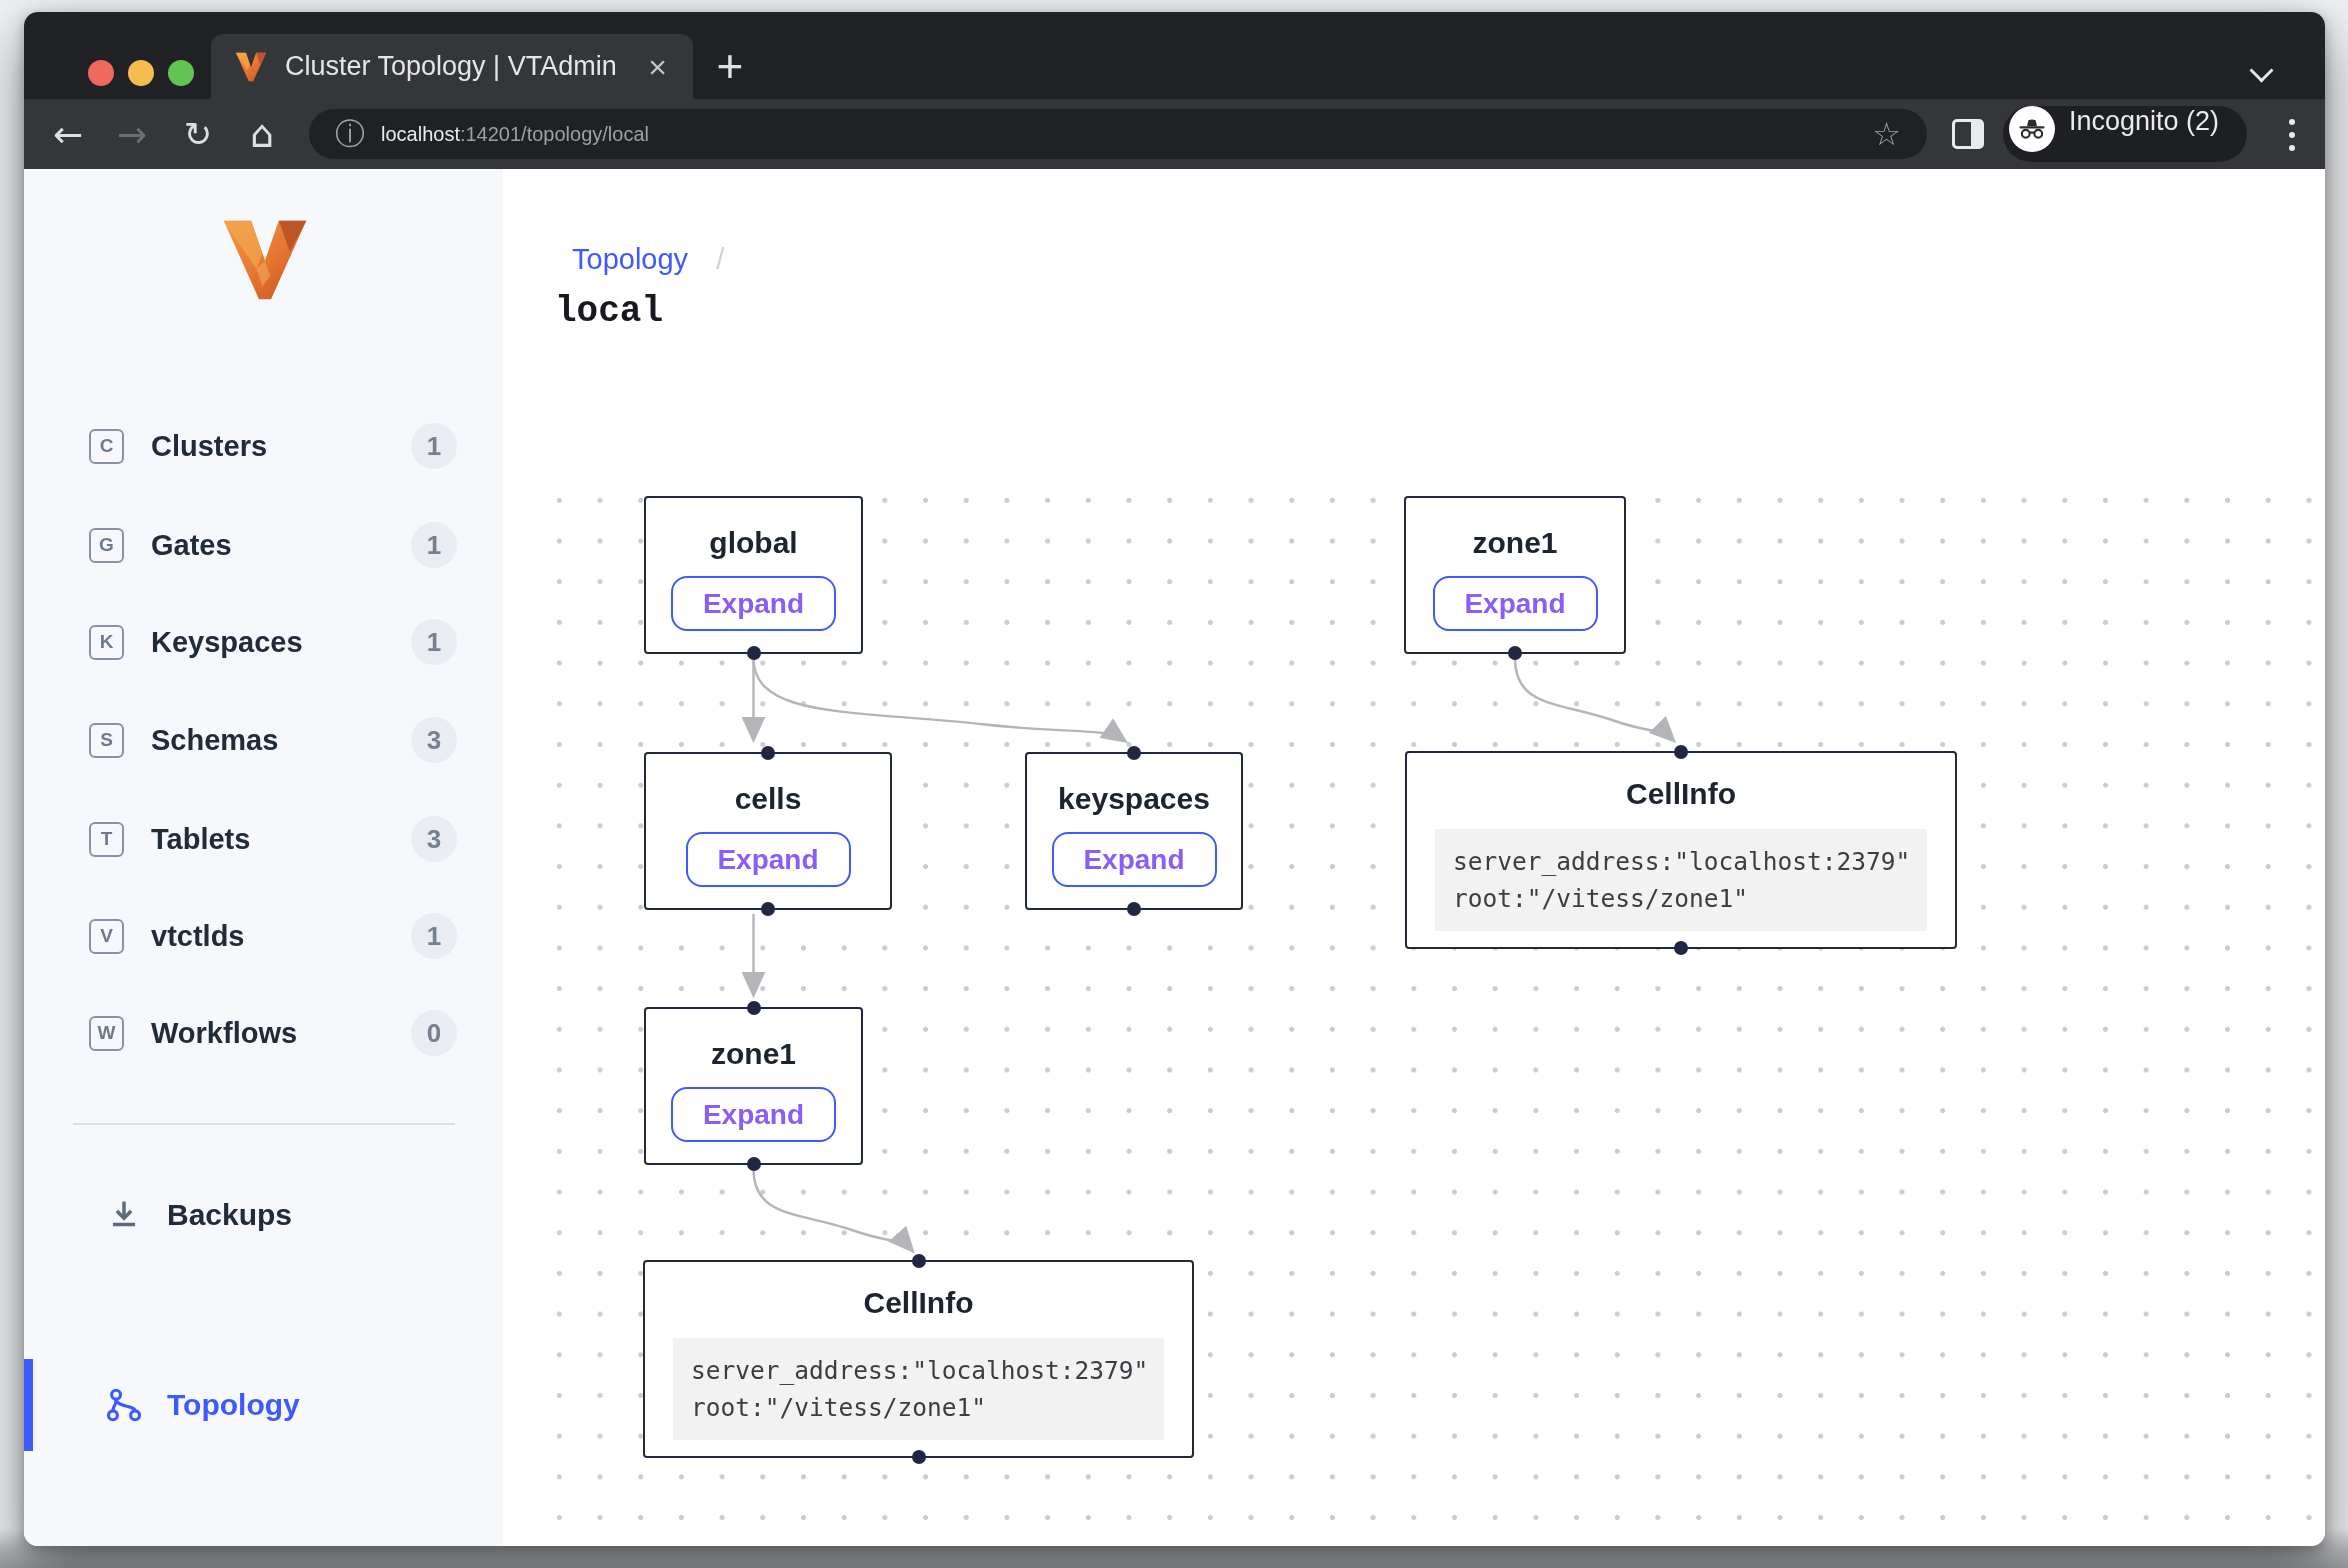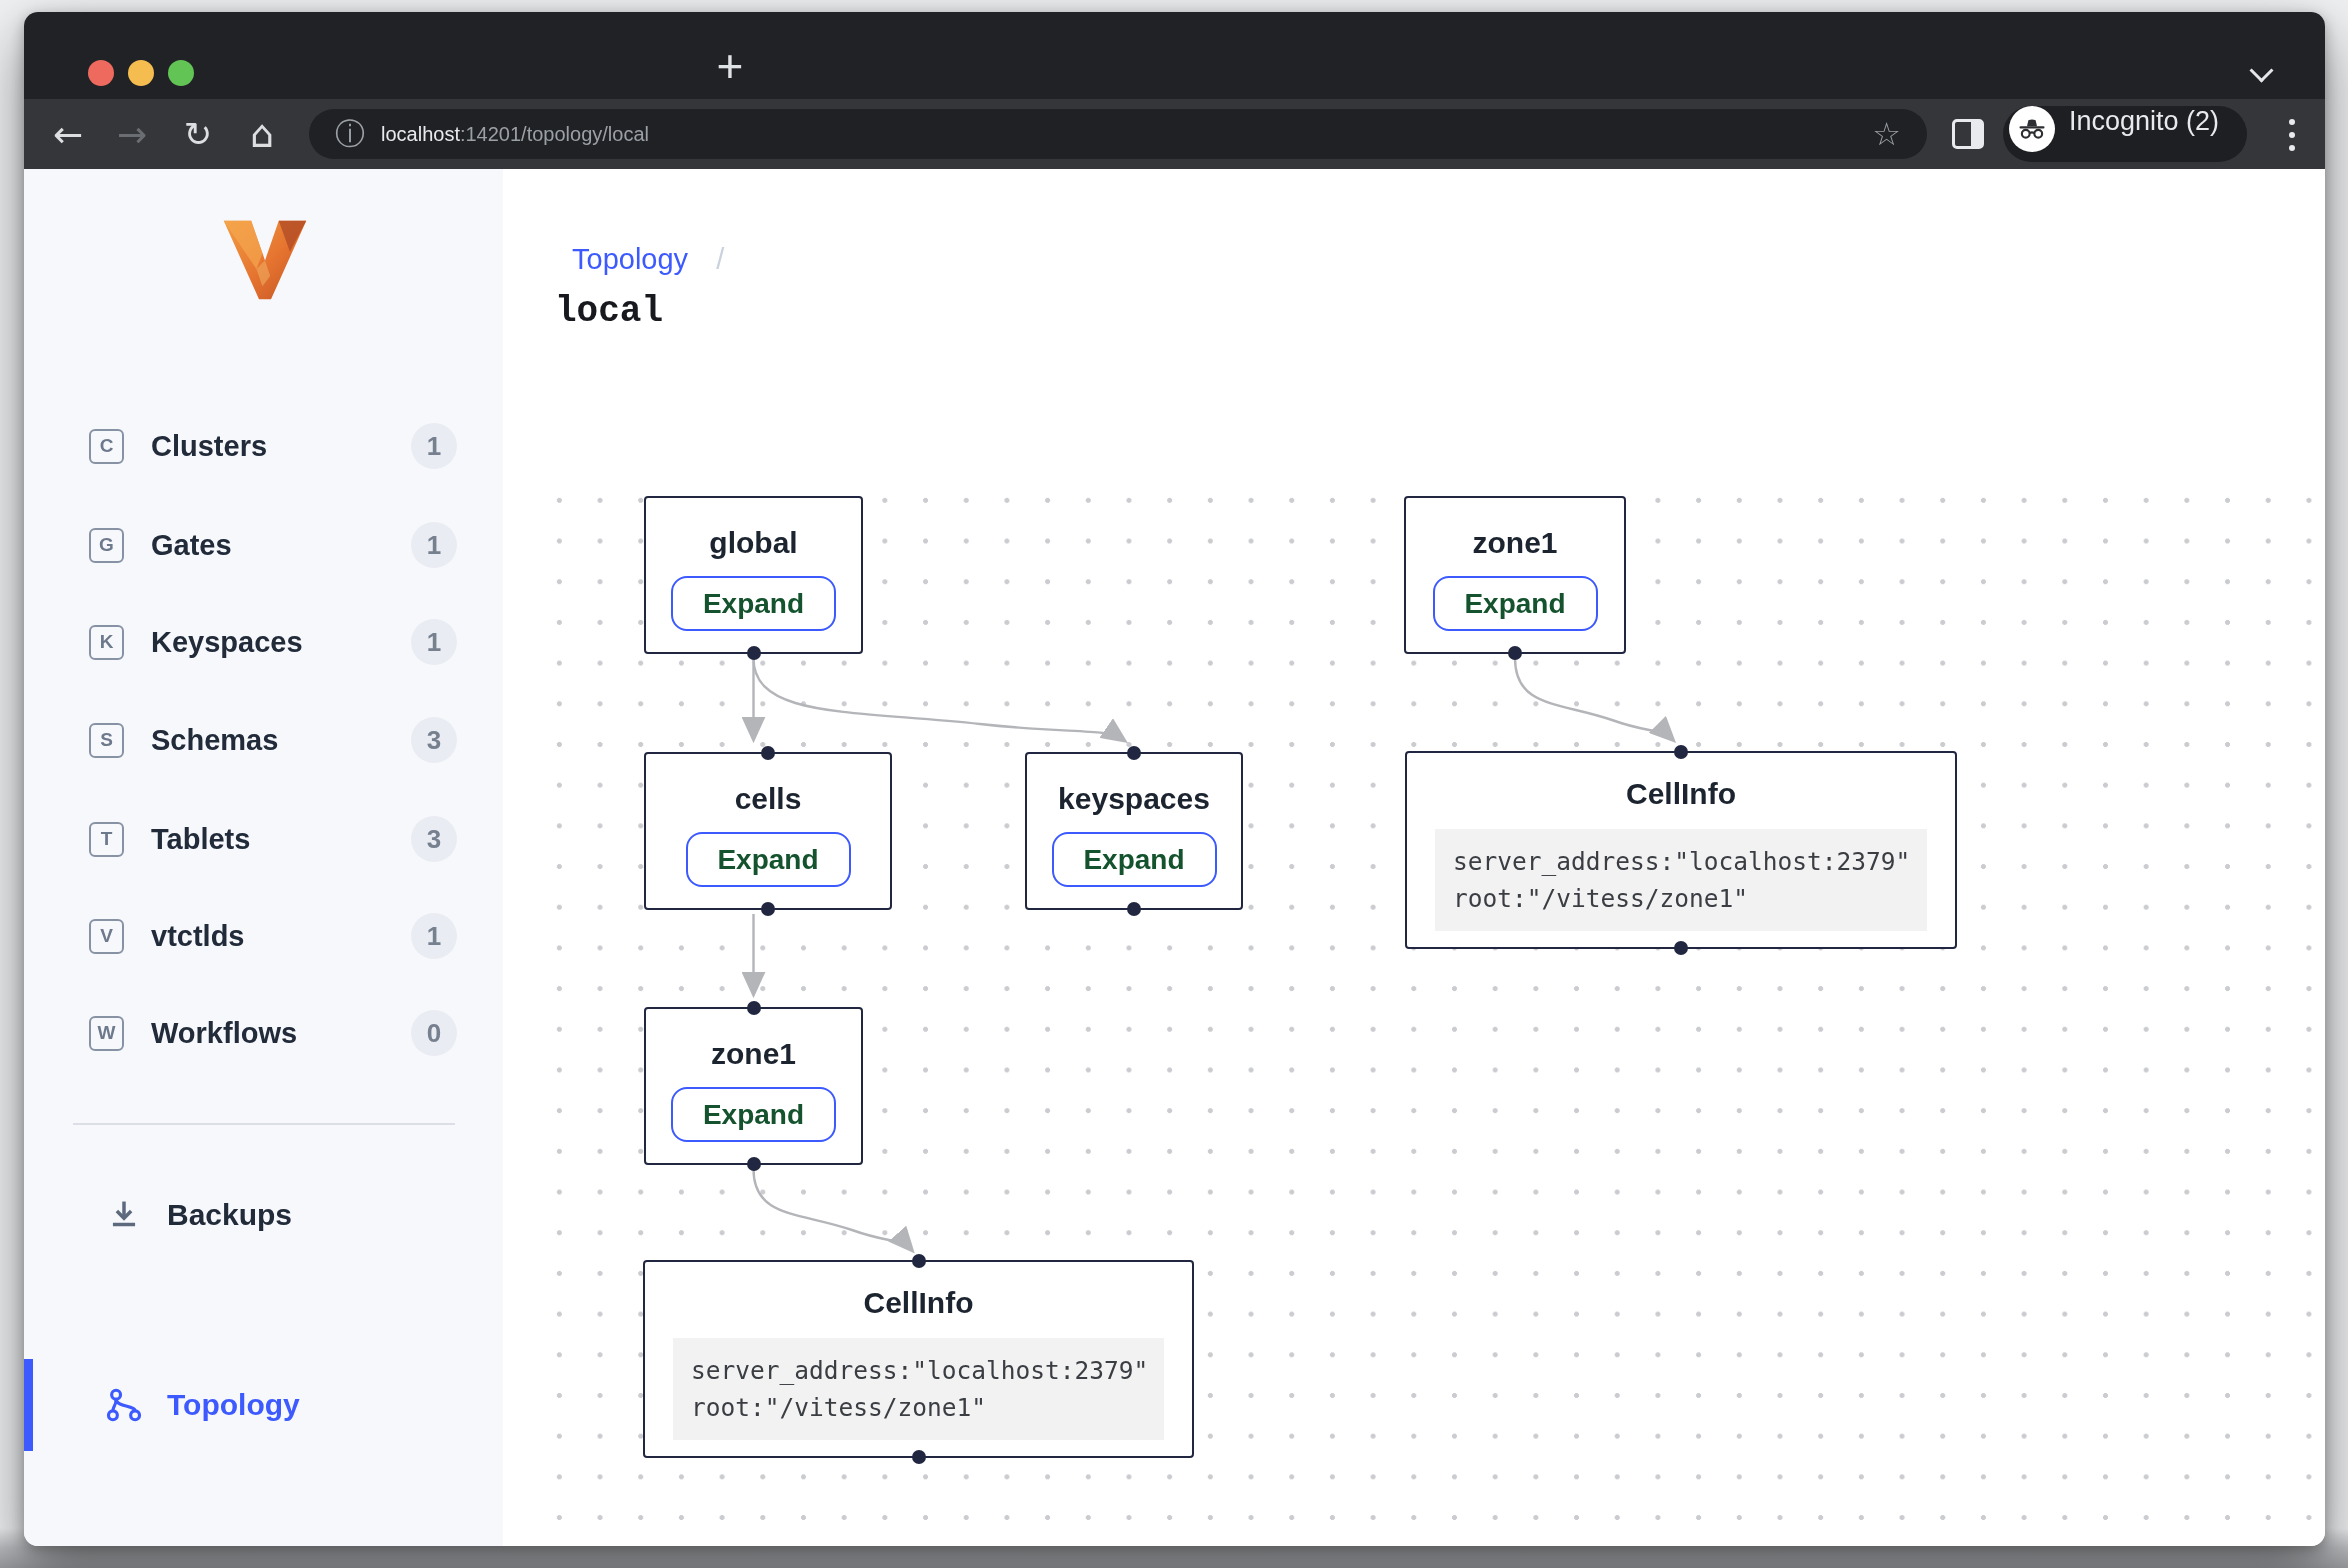--- a/index.html
+++ b/index.html
@@ -86,21 +86,21 @@
     background-image:radial-gradient(circle,#cbccd0 2.2px, transparent 2.7px);
     background-size:40.7px 40.7px; background-position:-11px 2px; }
   .edges { position:absolute; left:0; top:0; width:1776px; height:1064px; }
   .node { position:absolute; background:#fff; border:2.5px solid #222741; border-radius:4px; }
   .port { position:absolute; left:50%; width:14px; height:14px; border-radius:50%;
     background:#222741; transform:translateX(-50%); }
   .port.top { top:-8px; } .port.bottom { bottom:-8px; }
   .node-title { margin-top:28px; text-align:center; font-size:30px; font-weight:700; color:#1c2430; }
   .node.info .node-title { margin-top:24px; }
   .expand-btn { margin:16px auto 0; width:165px; height:55px; border:2.5px solid #3d5afe; border-radius:16px;
-    color:#14532d; font-size:28px; font-weight:700; background:#fff;
+    color:#8b5cf6; font-size:28px; font-weight:700; background:#fff;
     display:flex; align-items:center; justify-content:center; font-family:"Liberation Sans", sans-serif; }
   .code-block { margin:18px 28px 0; background:#f2f2f3; padding:14px 18px;
     font-family:"DejaVu Sans Mono", monospace; font-size:24.5px; line-height:1.52; color:#3a3d42; white-space:pre; }
   
   .n-global    { left:94px;  top:18px;  width:219px; height:158px; }
   .n-zone1r    { left:854px; top:18px;  width:222px; height:158px; }
   .n-cells     { left:94px;  top:274px; width:248px; height:158px; }
   .n-keyspaces { left:475px; top:274px; width:218px; height:158px; }
   .n-cellinfor { left:855px; top:273px; width:552px; height:198px; }
   .n-zone1l    { left:94px;  top:529px; width:219px; height:158px; }
@@ -118,20 +118,29 @@
     </linearGradient>
   </defs>
 </svg>
 
 <div class="window">
 
   <div class="tabbar">
     <span class="traffic t-red"></span>
     <span class="traffic t-yel"></span>
     <span class="traffic t-grn"></span>
+    <div class="tab">
+      <svg class="tab-favicon" viewBox="0 0 100 95">
+        <path d="M2 2 H34 L50 48 L66 2 H98 L57 93 H43 Z" fill="url(#vgrad)"></path>
+        <polygon points="2,2 34,2 47,40 40,58" fill="#f5a74e" opacity="0.75"></polygon>
+        <polygon points="66,2 98,2 79,38" fill="#b14c25" opacity="0.8"></polygon>
+      </svg>
+      <span class="tab-title">Cluster Topology | VTAdmin</span>
+      <span class="tab-close">×</span>
+    </div>
     <div class="newtab">+</div>
     <div class="tab-chevron"></div>
   </div>
 
   <div class="toolbar">
     <span class="nav-glyph g-back">←</span>
     <span class="nav-glyph g-forward">→</span>
     <span class="nav-glyph g-reload">↻</span>
     <span class="nav-glyph g-home">⌂</span>
     <div class="urlpill">

